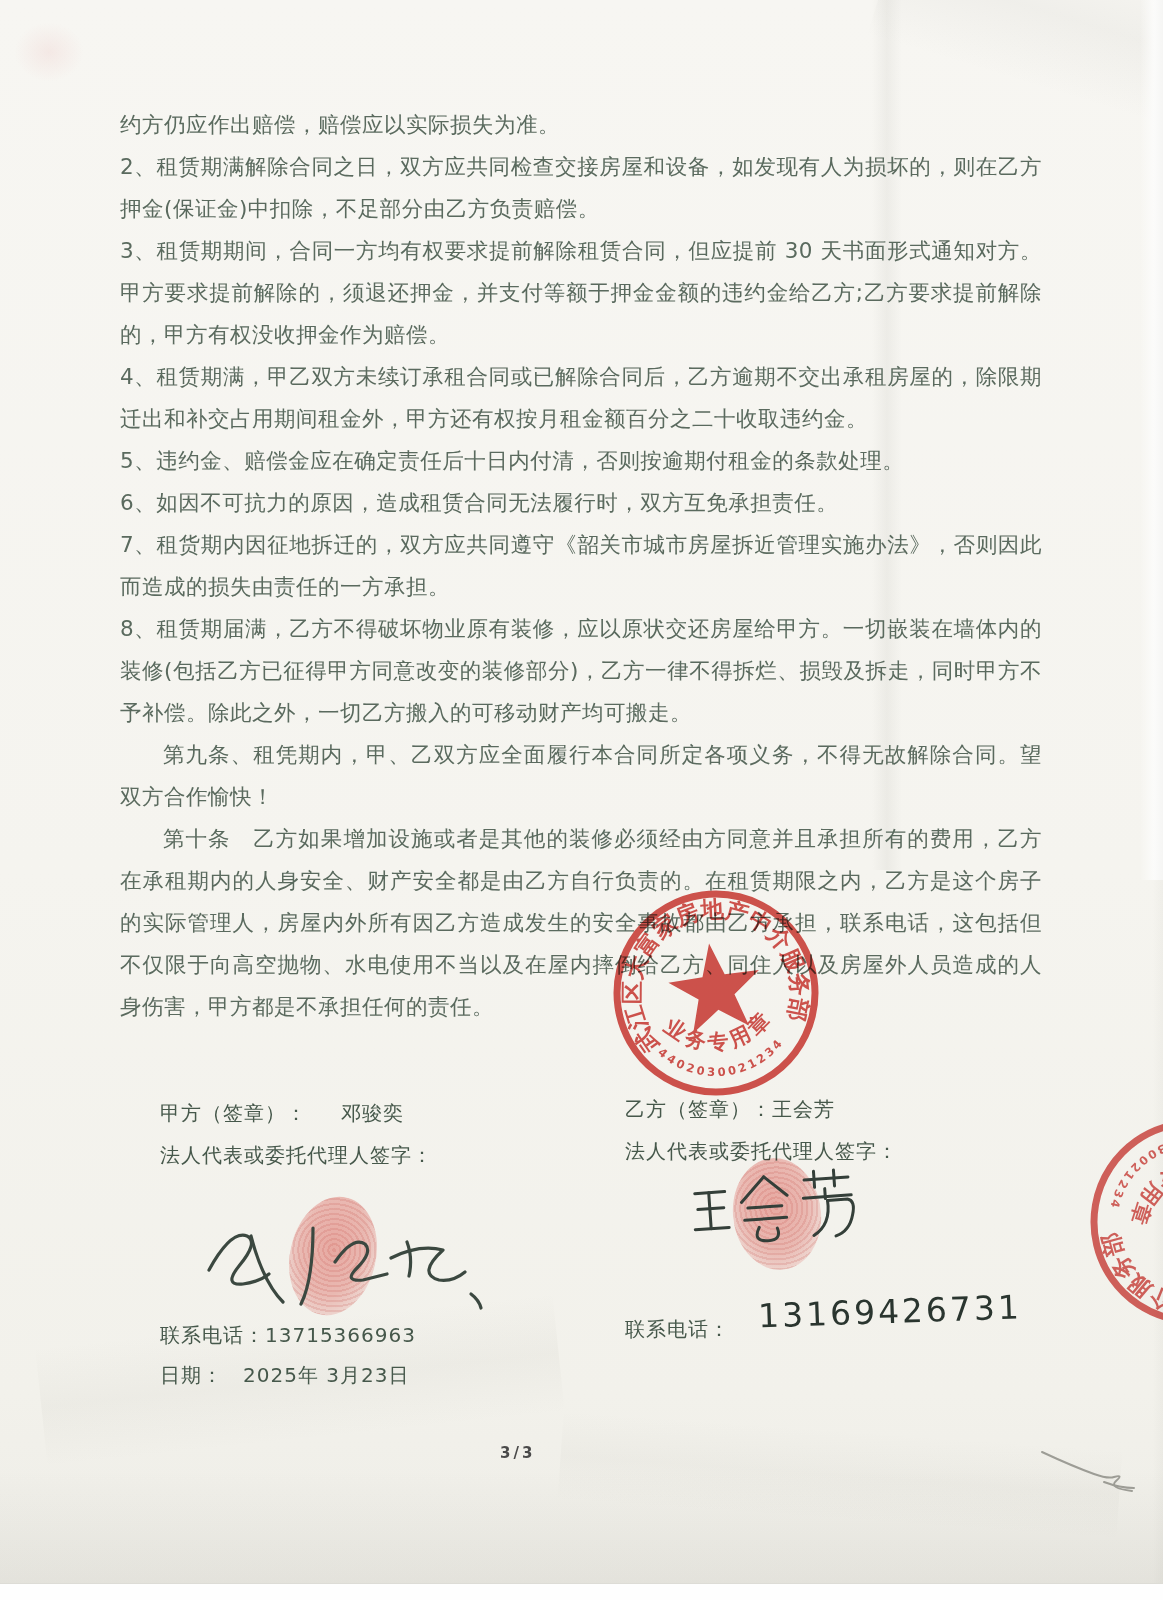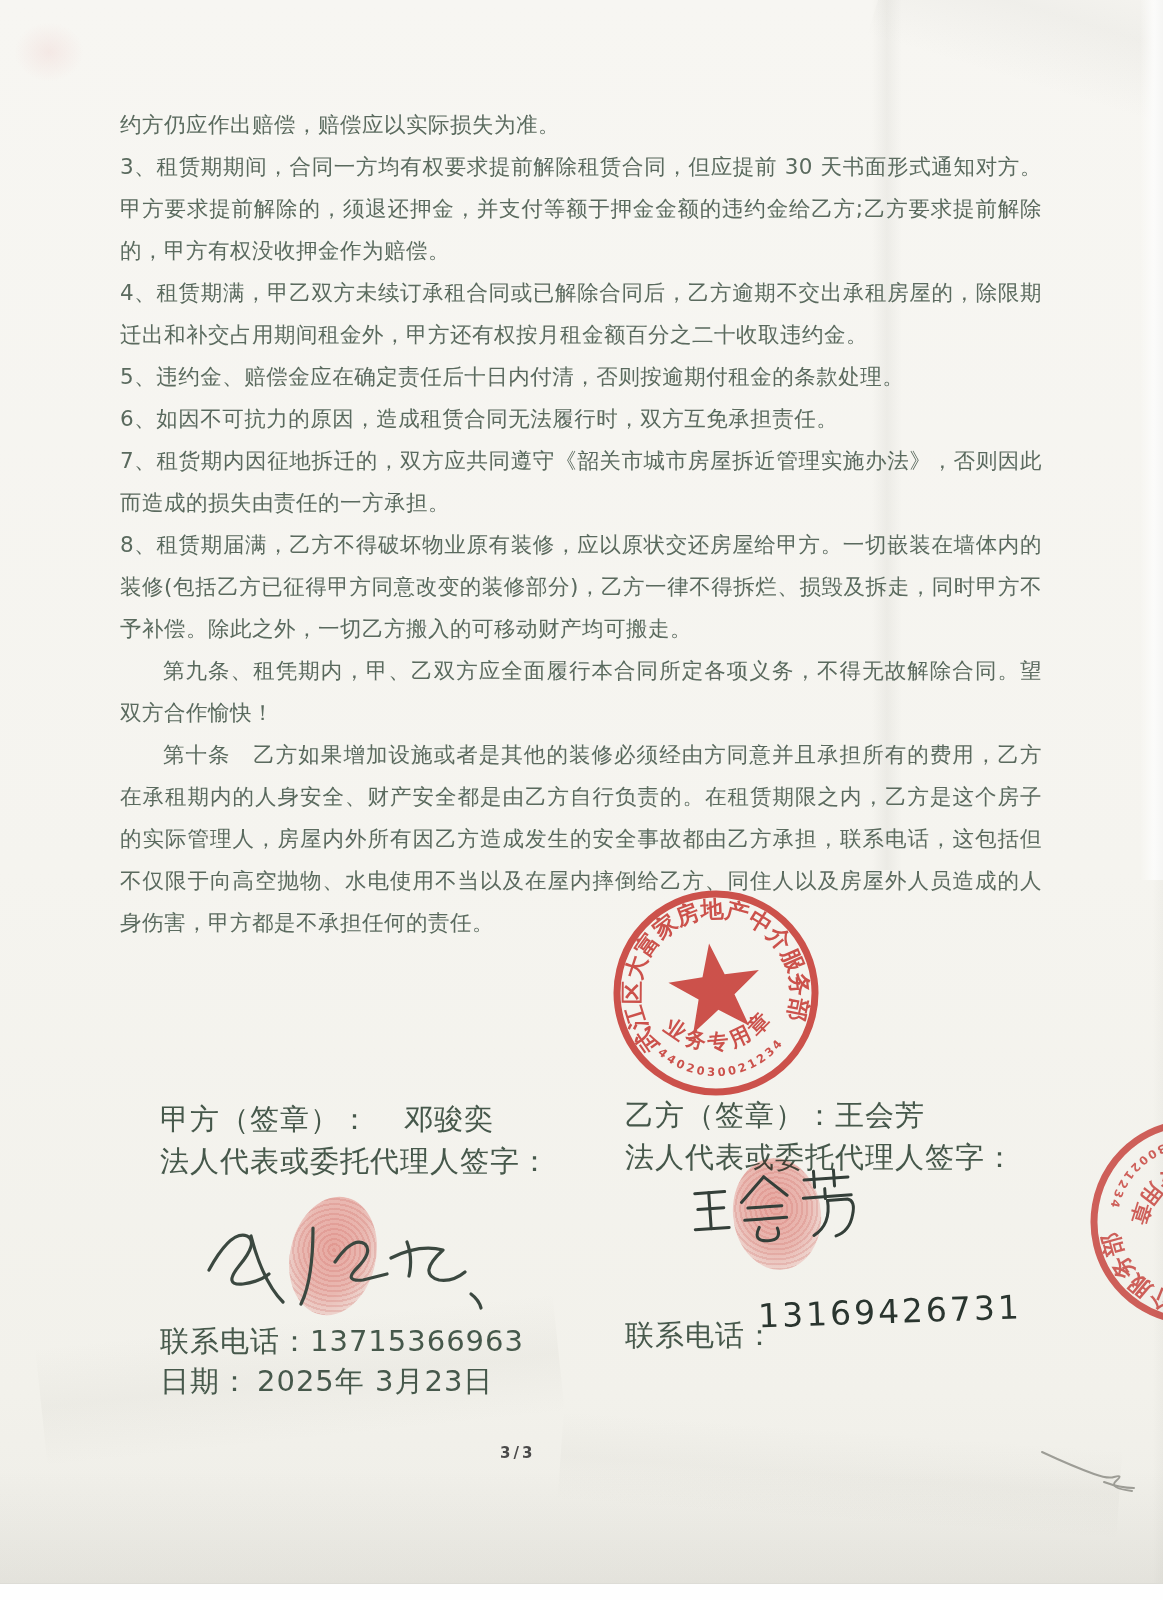--- a/index.html
+++ b/index.html
@@ -26,23 +26,23 @@
   .wrinkle2{position:absolute;left:560px;top:1430px;width:560px;height:90px;transform:rotate(4deg);
             background:linear-gradient(180deg,rgba(0,0,0,0),rgba(130,128,115,0.045),rgba(0,0,0,0));}
 
   
   .doc-body{position:absolute;left:120px;top:104px;width:922px;color:#5a6a5e;
             font-size:21.5px;line-height:42px;letter-spacing:0.5px;z-index:2;}
   .para{margin:0;text-align:justify;}
   .para.indent{text-indent:2em;}
 
   
-  .sig{position:absolute;color:#46584b;font-size:29px;letter-spacing:1px;z-index:2;white-space:nowrap;}
+  .sig{position:absolute;color:#46584b;font-size:20px;letter-spacing:1px;z-index:2;white-space:nowrap;}
   .sig .name{margin-left:34px;}
-  .sig .val{margin-left:7px;}
+  .sig .val{margin-left:20px;}
   .hand-phone{position:absolute;left:758px;top:1292px;font-size:33px;color:#2a352f;
             letter-spacing:3px;transform:rotate(-2deg);z-index:4;font-weight:400;}
   .footer-page{position:absolute;left:500px;top:1444px;width:120px;
             font-size:15px;font-weight:bold;color:#4a4a4a;letter-spacing:3px;z-index:2;}
 
   
   .fingerprint{position:absolute;border-radius:50%;z-index:3;mix-blend-mode:multiply;
       background:
         repeating-radial-gradient(circle at 50% 45%,rgba(205,75,70,0.16) 0 2px,rgba(205,75,70,0) 2px 5px),
         radial-gradient(ellipse at 48% 42%,rgba(235,125,118,0.60) 0%,rgba(232,112,105,0.42) 50%,rgba(230,100,95,0.20) 72%,rgba(230,100,95,0) 86%);}
@@ -64,20 +64,21 @@
     <div class="crease-v"></div>
     <div class="crease-diag"></div>
     <div class="wrinkle1"></div>
     <div class="wrinkle2"></div>
     <div class="shade-bottom"></div>
     <div class="edge-right-white"></div>
     <div class="edge-right"></div>
 
     <div class="doc-body">
       <p class="para">约方仍应作出赔偿，赔偿应以实际损失为准。</p>
+      <p class="para">2、租赁期满解除合同之日，双方应共同检查交接房屋和设备，如发现有人为损坏的，则在乙方押金(保证金)中扣除，不足部分由乙方负责赔偿。</p>
       <p class="para">3、租赁期期间，合同一方均有权要求提前解除租赁合同，但应提前 30 天书面形式通知对方。甲方要求提前解除的，须退还押金，并支付等额于押金金额的违约金给乙方;乙方要求提前解除的，甲方有权没收押金作为赔偿。</p>
       <p class="para">4、租赁期满，甲乙双方未续订承租合同或已解除合同后，乙方逾期不交出承租房屋的，除限期迁出和补交占用期间租金外，甲方还有权按月租金额百分之二十收取违约金。</p>
       <p class="para">5、违约金、赔偿金应在确定责任后十日内付清，否则按逾期付租金的条款处理。</p>
       <p class="para">6、如因不可抗力的原因，造成租赁合同无法履行时，双方互免承担责任。</p>
       <p class="para">7、租货期内因征地拆迁的，双方应共同遵守《韶关市城市房屋拆近管理实施办法》，否则因此而造成的损失由责任的一方承担。</p>
       <p class="para">8、租赁期届满，乙方不得破坏物业原有装修，应以原状交还房屋给甲方。一切嵌装在墙体内的装修(包括乙方已征得甲方同意改变的装修部分)，乙方一律不得拆烂、损毁及拆走，同时甲方不予补偿。除此之外，一切乙方搬入的可移动财产均可搬走。</p>
       <p class="para indent">第九条、租凭期内，甲、乙双方应全面履行本合同所定各项义务，不得无故解除合同。望双方合作愉快！</p>
       <p class="para indent">第十条　乙方如果增加设施或者是其他的装修必须经由方同意并且承担所有的费用，乙方在承租期内的人身安全、财产安全都是由乙方自行负责的。在租赁期限之内，乙方是这个房子的实际管理人，房屋内外所有因乙方造成发生的安全事故都由乙方承担，联系电话，这包括但不仅限于向高空抛物、水电使用不当以及在屋内摔倒给乙方、同住人以及房屋外人员造成的人身伤害，甲方都是不承担任何的责任。</p>
     </div>
 

